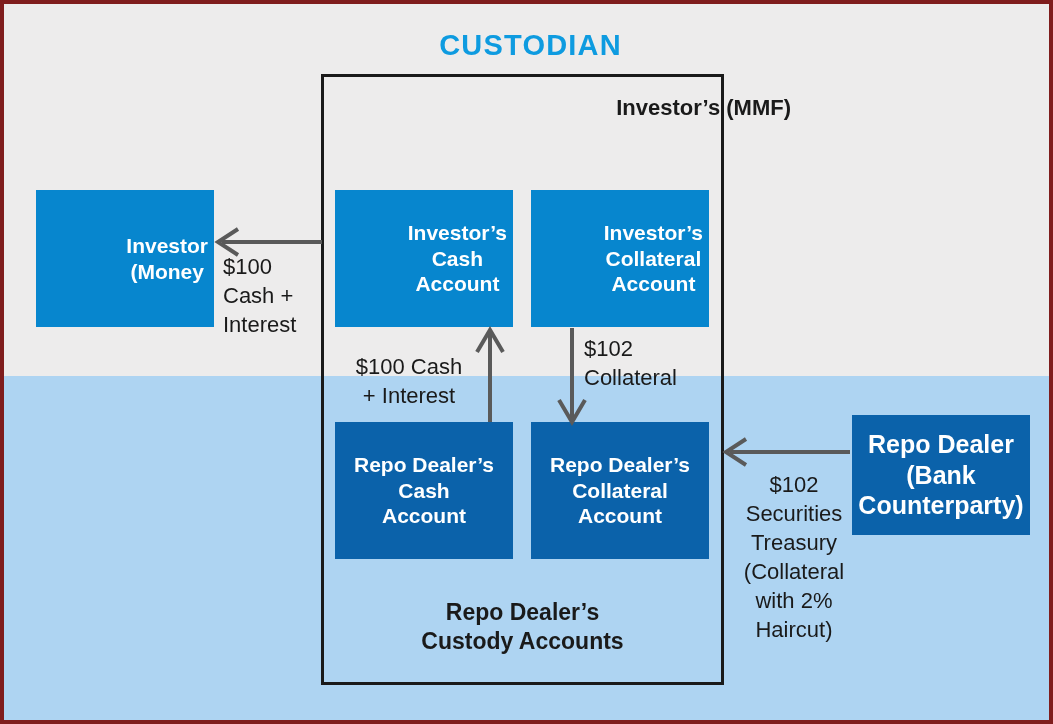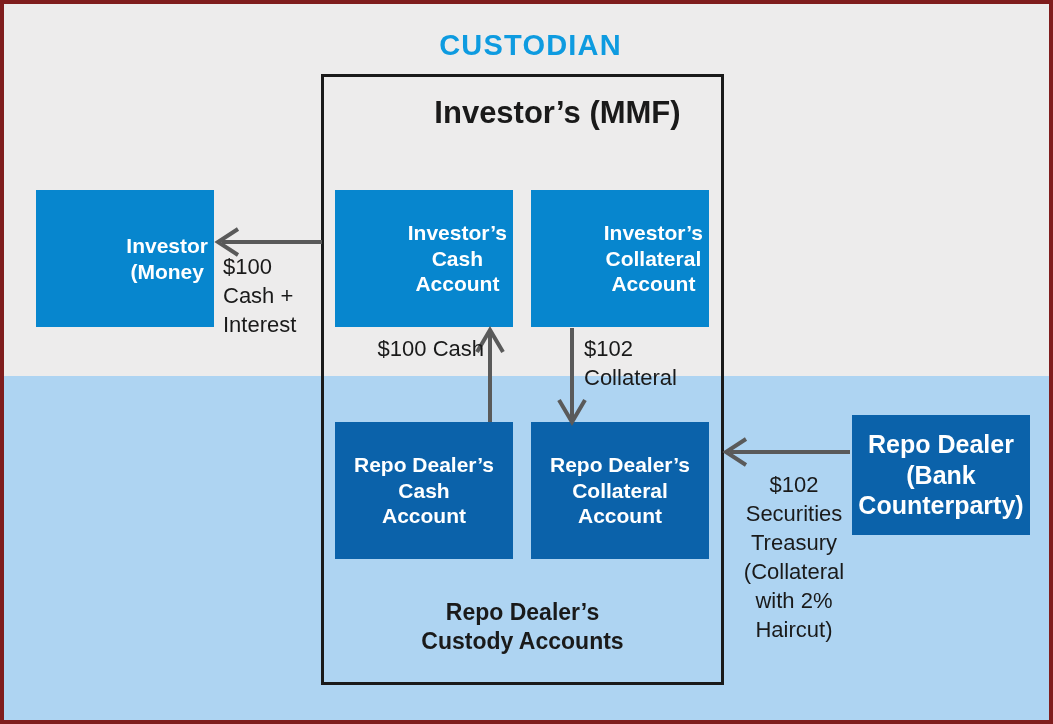--- a/index.html
+++ b/index.html
@@ -62,23 +62,23 @@
     border: 3px solid #1a1a1a;
     box-sizing: border-box;
     background: transparent;
   }
 
   .frame-label-top {
     position: absolute;
     left: 320px;
     top: 90px;
     width: 467px;
-    text-align: center;
+    text-align: right;
     color: #1a1a1a;
-    font-size: 31px;
+    font-size: 22px;
     font-weight: bold;
     line-height: 1.24;
   }
   .frame-label-bottom {
     position: absolute;
     left: 320px;
     top: 594px;
     width: 397px;
     text-align: center;
     color: #1a1a1a;
@@ -128,23 +128,23 @@
     line-height: 1.32;
   }
   #label-cash-interest-left {
     left: 219px;
     top: 248px;
     width: 96px;
     text-align: left;
   }
   #label-cash-interest-mid {
     left: 330px;
-    top: 330px;
+    top: 348px;
     width: 150px;
-    text-align: right;
+    text-align: center;
   }
   #label-collateral-mid {
     left: 580px;
     top: 330px;
     width: 140px;
     text-align: left;
   }
   #label-treasury-right {
     left: 734px;
     top: 466px;
@@ -244,20 +244,21 @@
   </svg>
 
   <div class="edge-label" id="label-cash-interest-left">
     <div>$100</div>
     <div>Cash +</div>
     <div>Interest</div>
   </div>
 
   <div class="edge-label" id="label-cash-interest-mid">
     <div>$100 Cash</div>
+    <div>+ Interest</div>
   </div>
 
   <div class="edge-label" id="label-collateral-mid">
     <div>$102</div>
     <div>Collateral</div>
   </div>
 
   <div class="edge-label" id="label-treasury-right">
     <div>$102</div>
     <div>Securities</div>

